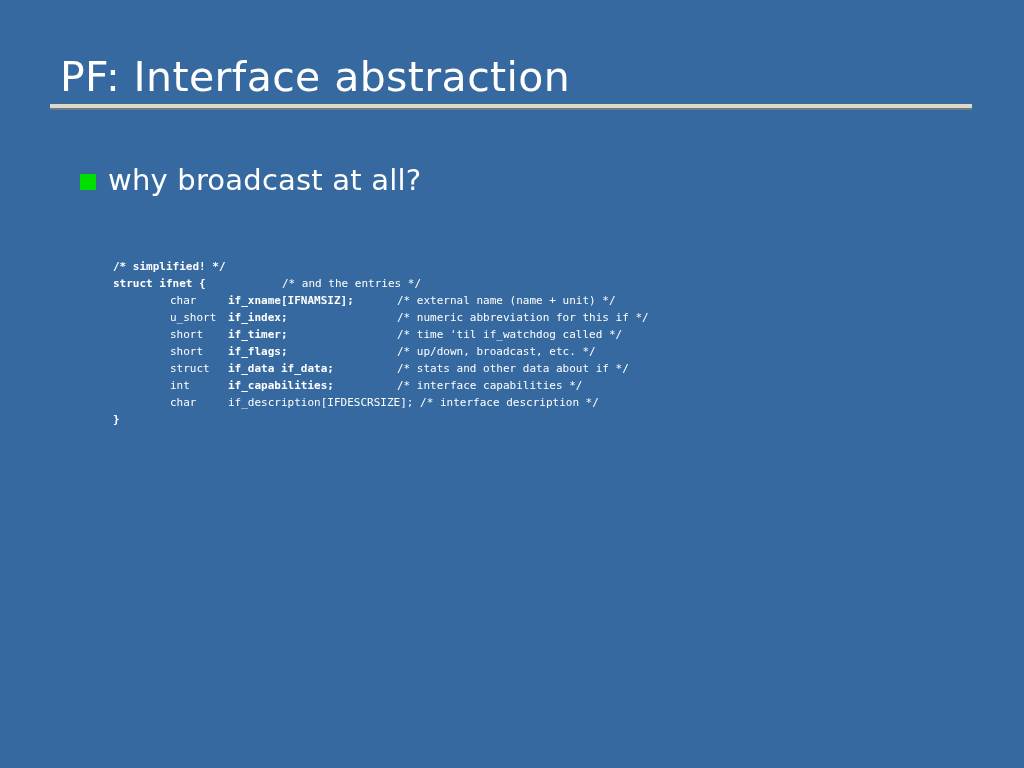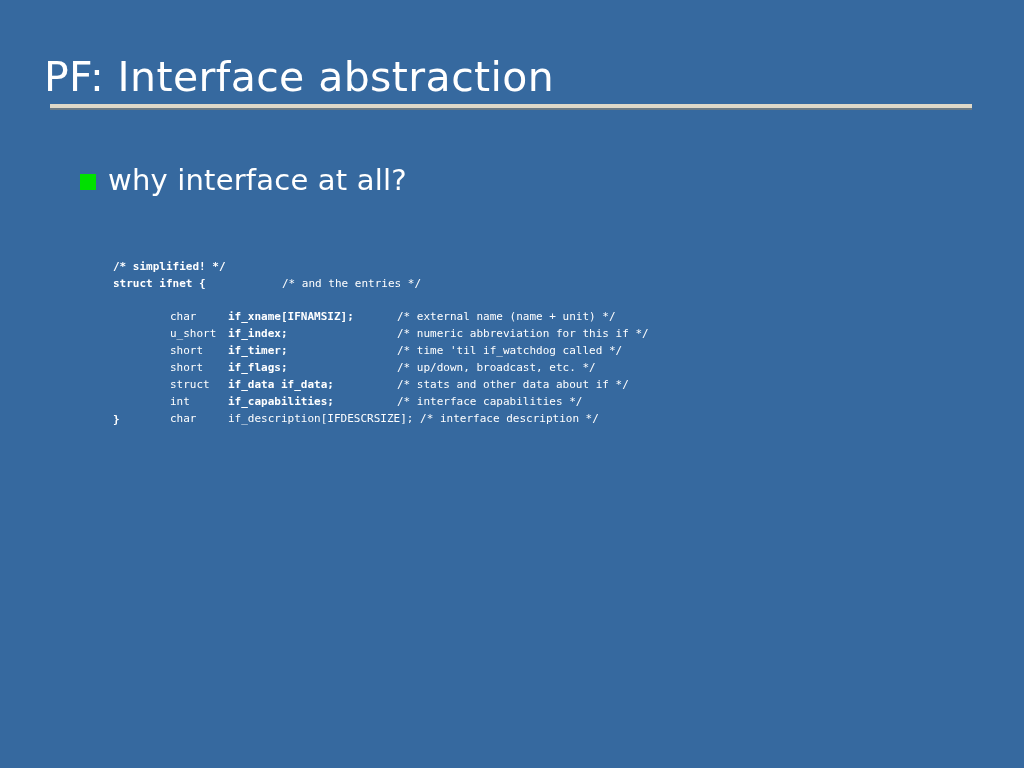--- a/index.html
+++ b/index.html
@@ -18,21 +18,21 @@
     position: relative;
     width: 1024px;
     height: 768px;
     background: #36699f;
     overflow: hidden;
   }
 
   
   #slide-title {
     position: absolute;
-    left: 44px;
+    left: 60px;
     top: 56px;
     color: #ffffff;
     font-family: "DejaVu Sans", sans-serif;
     font-size: 41px;
     font-weight: 400;
     letter-spacing: 0.4px;
     line-height: 1.05;
     white-space: nowrap;
   }
 
@@ -92,36 +92,36 @@
     line-height: 17px;
     white-space: pre;
     letter-spacing: 0px;
   }
   #code-block .code-line {
     white-space: pre;
     height: 17px;
   }
   
   #code-block .ind  { display: inline-block; width: 57px; }
-  #code-block .typ  { display: inline-block; width: 58px; margin-top: 16px; }
+  #code-block .typ  { display: inline-block; width: 58px; }
   #code-block .idt  { display: inline-block; width: 169px; font-weight: bold; }
   #code-block .idt-wide { display: inline-block; width: auto; }
 </style>
 </head>
 <body>
 
 <div id="slide" style="background: rgb(54, 105, 159);">
 
   <div id="slide-title">PF: Interface abstraction</div>
 
   <div id="title-rule">
     <div class="rule-light" style="background: rgb(222, 216, 200);"></div>
     <div class="rule-shadow" style="background: rgb(107, 122, 133);"></div>
   </div>
 
   <div id="bullet-row">
     <span id="bullet-marker" style="background: rgb(0, 224, 0);"></span>
-    <span id="bullet-text">why interface at all?</span>
+    <span id="bullet-text">why broadcast at all?</span>
   </div>
 
   <div id="code-block" style="color: rgb(255, 255, 255);"><div class="code-line"><span class="idt">/* simplified! */</span></div><div class="code-line"><span class="idt">struct ifnet {</span><span>/* and the entries */</span></div><div class="code-line"><span class="ind"></span><span class="typ">char</span><span class="idt">if_xname[IFNAMSIZ];</span><span>/* external name (name + unit) */</span></div><div class="code-line"><span class="ind"></span><span class="typ">u_short</span><span class="idt">if_index;</span><span>/* numeric abbreviation for this if */</span></div><div class="code-line"><span class="ind"></span><span class="typ">short</span><span class="idt">if_timer;</span><span>/* time 'til if_watchdog called */</span></div><div class="code-line"><span class="ind"></span><span class="typ">short</span><span class="idt">if_flags;</span><span>/* up/down, broadcast, etc. */</span></div><div class="code-line"><span class="ind"></span><span class="typ">struct</span><span class="idt">if_data if_data;</span><span>/* stats and other data about if */</span></div><div class="code-line"><span class="ind"></span><span class="typ">int</span><span class="idt">if_capabilities;</span><span>/* interface capabilities */</span></div><div class="code-line"><span class="ind"></span><span class="typ">char</span><span class="idt-wide">if_description[IFDESCRSIZE];</span><span> /* interface description */</span></div><div class="code-line"><span class="idt">}</span></div></div>
 
 </div>
 
 </body></html>

